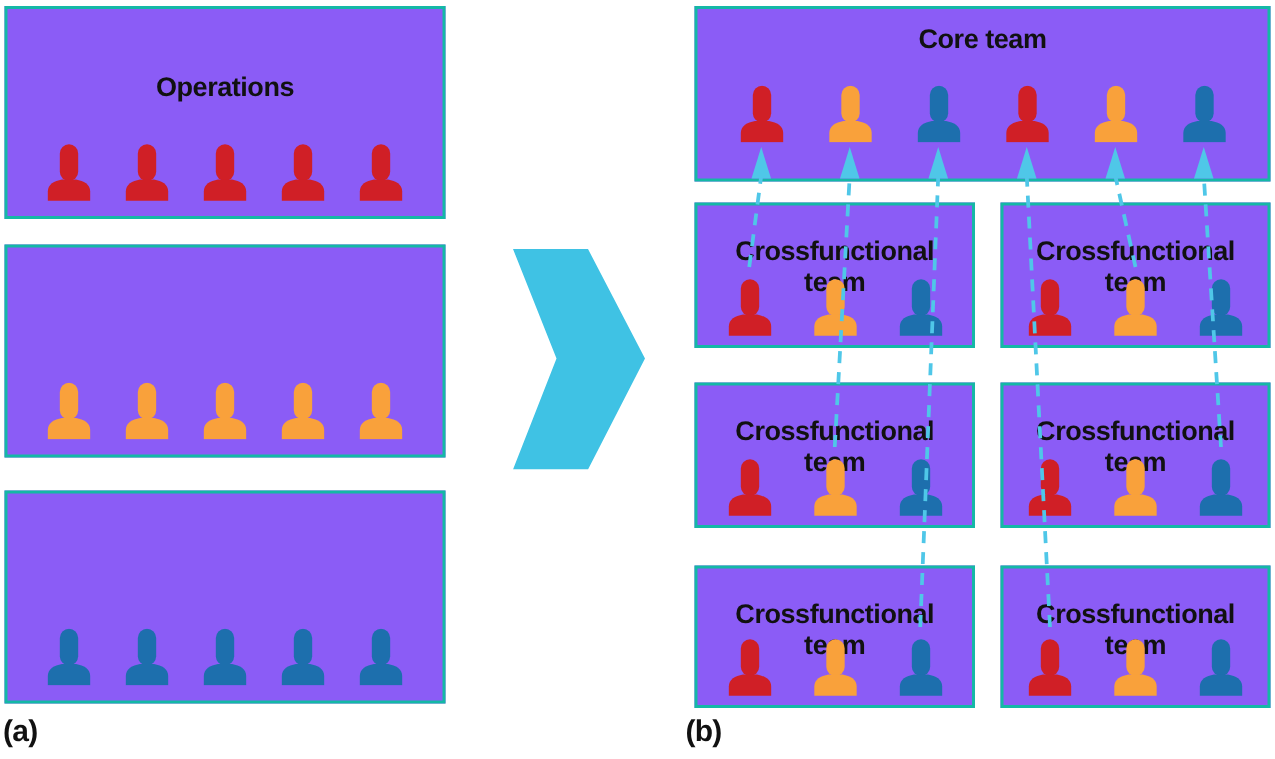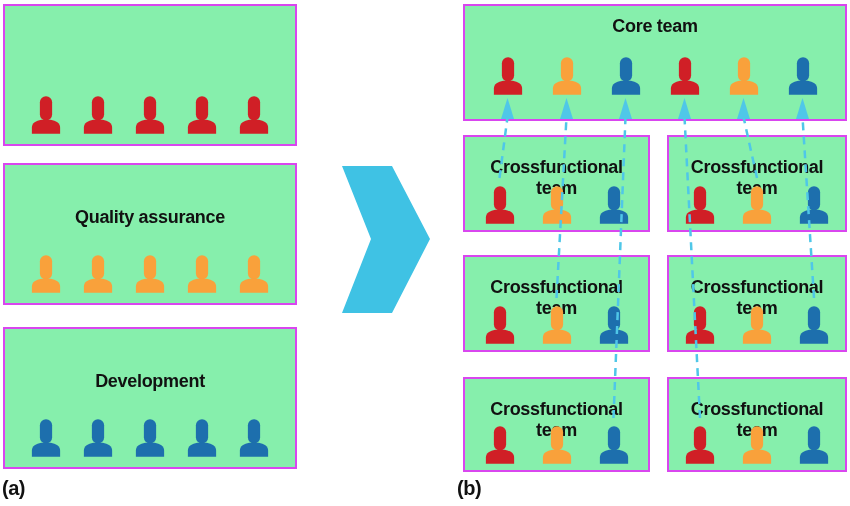--- a/index.html
+++ b/index.html
@@ -1,21 +1,21 @@
 <!DOCTYPE html>
 <html><head>
 <meta charset="utf-8">
 <style>
   html,body { margin:0; padding:0; background:#ffffff; }
   #canvas {
     position:relative; width:850px; height:506px; background:#ffffff;
     font-family:"Liberation Sans", sans-serif; color:#111111; overflow:hidden;
   }
   .box {
-    position:absolute; box-sizing:border-box; border:2px solid #d946ef; background:#86efac;
+    position:absolute; box-sizing:border-box; border:2px solid #14b8a6; background:#8b5cf6;
   }
   .box-title {
     text-align:center; font-weight:bold; font-size:18px; letter-spacing:-0.3px; line-height:21px;
   }
   .pa-title   { margin-top:42px; }
   .core-title { margin-top:10px; }
   .cf-title   { margin-top:20px; max-width:150px; margin-left:auto; margin-right:auto; }
   .members {
     position:absolute; left:0; right:0; display:flex; justify-content:center; align-items:flex-end;
   }
@@ -33,20 +33,21 @@
     z-index:10; pointer-events:none;
   }
 </style>
 </head>
 <body>
 
 <div id="canvas">
 
   <div>
     <div class="box" style="left:3px; top:4px; width:294px; height:142px;">
+      <div class="box-title pa-title">Operations</div>
       <div class="members members-a">
           <span class="member">
             <svg viewBox="0 0 34 40" width="32" height="38" fill="#D01F26">
               <rect x="10.5" y="0" width="13" height="26" rx="6.5"></rect>
               <path d="M2 40 L2 33.5 C2 28.3 6.5 26.1 12 25 L22 25 C27.5 26.1 32 28.3 32 33.5 L32 40 Z"></path>
             </svg>
           </span>
           <span class="member">
             <svg viewBox="0 0 34 40" width="32" height="38" fill="#D01F26">
               <rect x="10.5" y="0" width="13" height="26" rx="6.5"></rect>
@@ -67,21 +68,20 @@
           </span>
           <span class="member">
             <svg viewBox="0 0 34 40" width="32" height="38" fill="#D01F26">
               <rect x="10.5" y="0" width="13" height="26" rx="6.5"></rect>
               <path d="M2 40 L2 33.5 C2 28.3 6.5 26.1 12 25 L22 25 C27.5 26.1 32 28.3 32 33.5 L32 40 Z"></path>
             </svg>
           </span>
         </div>
     </div>
     <div class="box" style="left:3px; top:163px; width:294px; height:142px;">
-      <div class="box-title pa-title">Quality assurance</div>
       <div class="members members-a">
           <span class="member">
             <svg viewBox="0 0 34 40" width="32" height="38" fill="#F9A13B">
               <rect x="10.5" y="0" width="13" height="26" rx="6.5"></rect>
               <path d="M2 40 L2 33.5 C2 28.3 6.5 26.1 12 25 L22 25 C27.5 26.1 32 28.3 32 33.5 L32 40 Z"></path>
             </svg>
           </span>
           <span class="member">
             <svg viewBox="0 0 34 40" width="32" height="38" fill="#F9A13B">
               <rect x="10.5" y="0" width="13" height="26" rx="6.5"></rect>
@@ -102,21 +102,20 @@
           </span>
           <span class="member">
             <svg viewBox="0 0 34 40" width="32" height="38" fill="#F9A13B">
               <rect x="10.5" y="0" width="13" height="26" rx="6.5"></rect>
               <path d="M2 40 L2 33.5 C2 28.3 6.5 26.1 12 25 L22 25 C27.5 26.1 32 28.3 32 33.5 L32 40 Z"></path>
             </svg>
           </span>
         </div>
     </div>
     <div class="box" style="left:3px; top:327px; width:294px; height:142px;">
-      <div class="box-title pa-title">Development</div>
       <div class="members members-a">
           <span class="member">
             <svg viewBox="0 0 34 40" width="32" height="38" fill="#1D6FAD">
               <rect x="10.5" y="0" width="13" height="26" rx="6.5"></rect>
               <path d="M2 40 L2 33.5 C2 28.3 6.5 26.1 12 25 L22 25 C27.5 26.1 32 28.3 32 33.5 L32 40 Z"></path>
             </svg>
           </span>
           <span class="member">
             <svg viewBox="0 0 34 40" width="32" height="38" fill="#1D6FAD">
               <rect x="10.5" y="0" width="13" height="26" rx="6.5"></rect>

